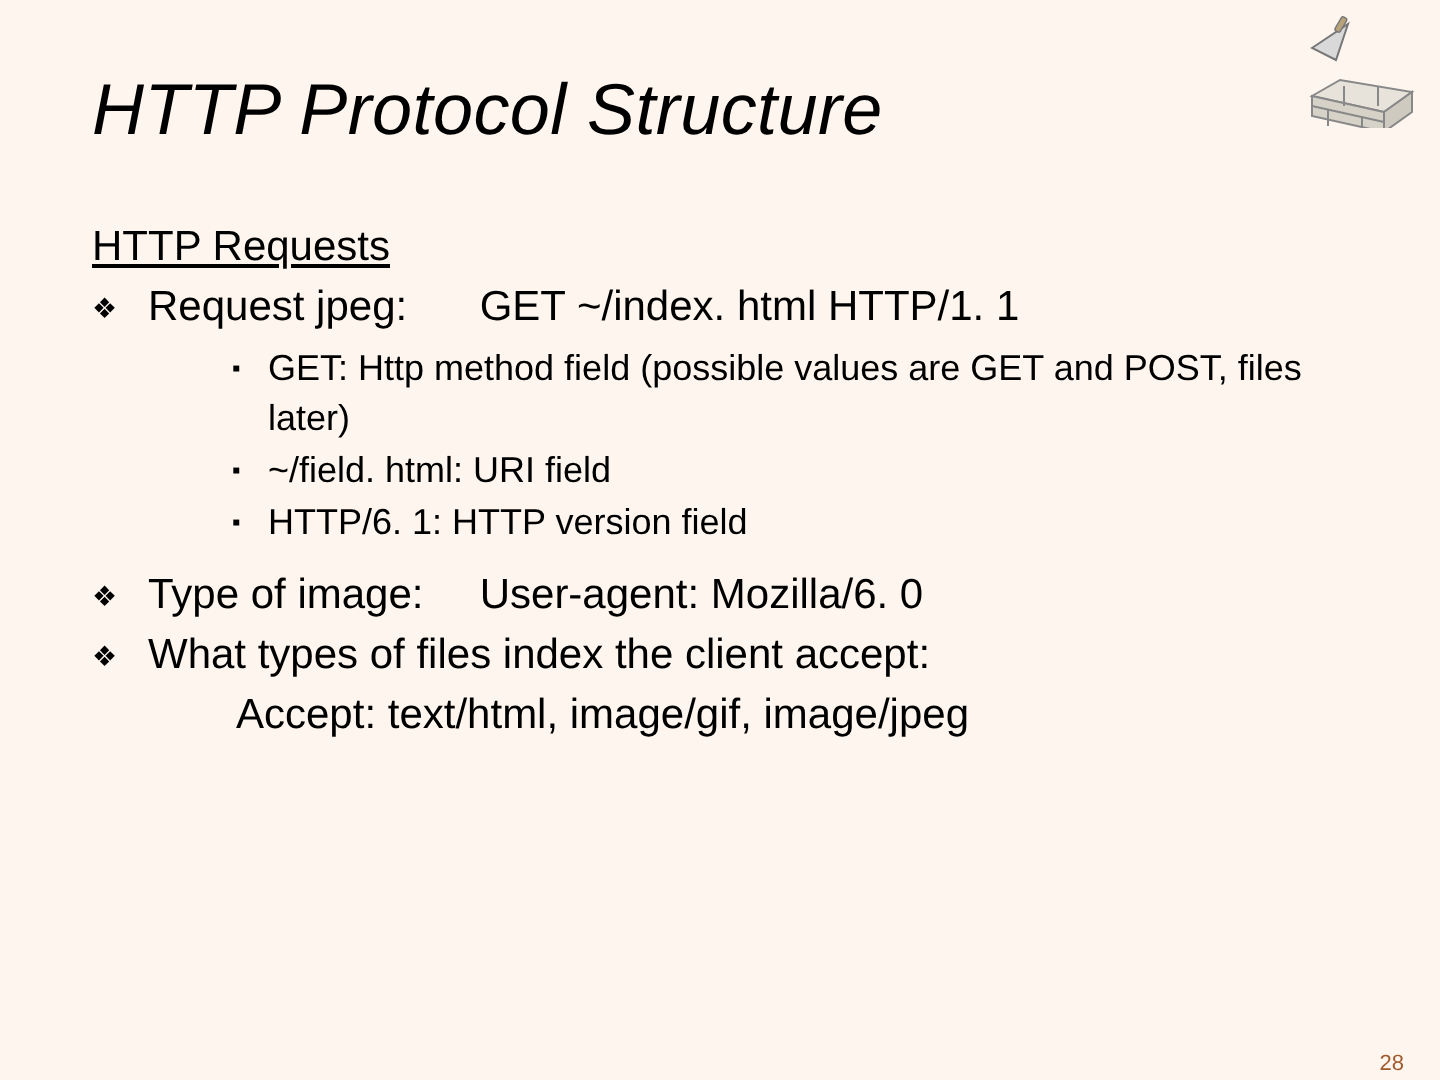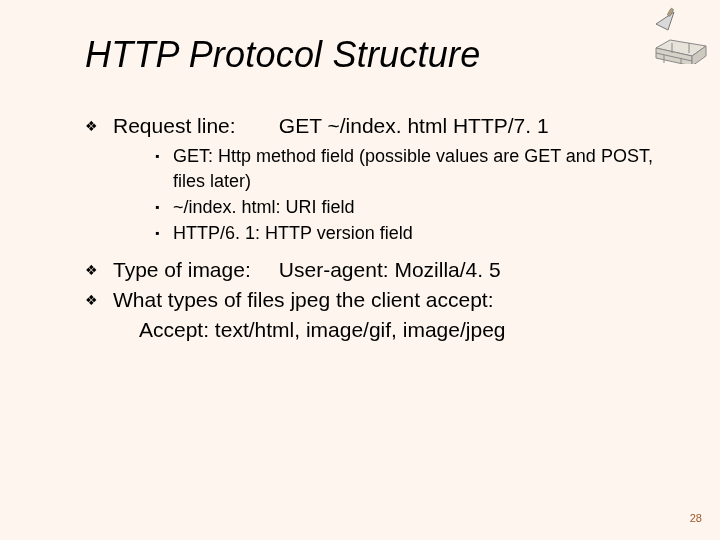--- a/index.html
+++ b/index.html
@@ -10,21 +10,21 @@
     background: #fdf5ee;
     font-family: Arial, Helvetica, sans-serif;
     color: #000;
     position: relative;
     overflow: hidden;
   }
   .slide {
     box-sizing: border-box;
     width: 720px;
     height: 540px;
-    padding: 34px 50px 20px 85px;
+    padding: 34px 50px 20px 46px;
     position: relative;
   }
   .title {
     font-size: 36px;
     font-style: italic;
     font-weight: 400;
     margin: 0 0 36px 0;
     letter-spacing: 0.2px;
   }
   .section-heading {
@@ -65,27 +65,27 @@
   }
   .sub-row .square {
     flex: 0 0 18px;
     font-size: 12px;
     line-height: 24px;
   }
   .sub-row .text {
     flex: 1;
   }
   .accept-indent {
-    margin-left: 54px;
+    margin-left: 72px;
     font-size: 21px;
     line-height: 1.35;
   }
   .page-number {
     position: absolute;
-    bottom: 16px;
+    bottom: 2px;
     right: 18px;
     font-size: 11px;
     color: #a05a2c;
     margin-left: 46px;
   }
   .deco {
     position: absolute;
     top: 6px;
     right: 10px;
     width: 72px;
@@ -109,55 +109,56 @@
       <line x1="25" y1="28" x2="25" y2="35" stroke="#888" stroke-width="1"></line>
     </g>
     <g>
       <polygon points="18,18 36,6 30,24" fill="#d9d9d9" stroke="#777" stroke-width="1"></polygon>
       <rect x="31" y="2" width="3" height="8" rx="1" fill="#b7a27a" stroke="#777" stroke-width="0.7" transform="rotate(30 32 6)"></rect>
     </g>
   </svg>
 
   <h1 class="title">HTTP Protocol Structure</h1>
 
+  <div class="section-heading">HTTP Requests</div>
 
   <div class="bullet-row">
     <span class="diamond">❖</span>
     <span class="content">
-      <span class="label">Request line:</span>
-      <span>GET ~/index. html HTTP/7. 1</span>
+      <span class="label">Request jpeg:</span>
+      <span>GET ~/index. html HTTP/1. 1</span>
     </span>
   </div>
 
   <div class="sub-list">
     <div class="sub-row">
       <span class="square">▪</span>
       <span class="text">GET: Http method field (possible values are GET and POST, files later)</span>
     </div>
     <div class="sub-row">
       <span class="square">▪</span>
-      <span class="text">~/index. html: URI field</span>
+      <span class="text">~/field. html: URI field</span>
     </div>
     <div class="sub-row">
       <span class="square">▪</span>
       <span class="text">HTTP/6. 1: HTTP version field</span>
     </div>
   </div>
 
   <div class="bullet-row">
     <span class="diamond">❖</span>
     <span class="content">
       <span class="label">Type of image:</span>
-      <span>User-agent: Mozilla/4. 5</span>
+      <span>User-agent: Mozilla/6. 0</span>
     </span>
   </div>
 
   <div class="bullet-row">
     <span class="diamond">❖</span>
     <span class="content">
-      <span>What types of files jpeg the client accept:</span>
+      <span>What types of files index the client accept:</span>
     </span>
   </div>
   <div class="accept-indent">Accept: text/html, image/gif, image/jpeg</div>
 
   <div class="page-number">28</div>
 
 </div>
 
 </body></html>

